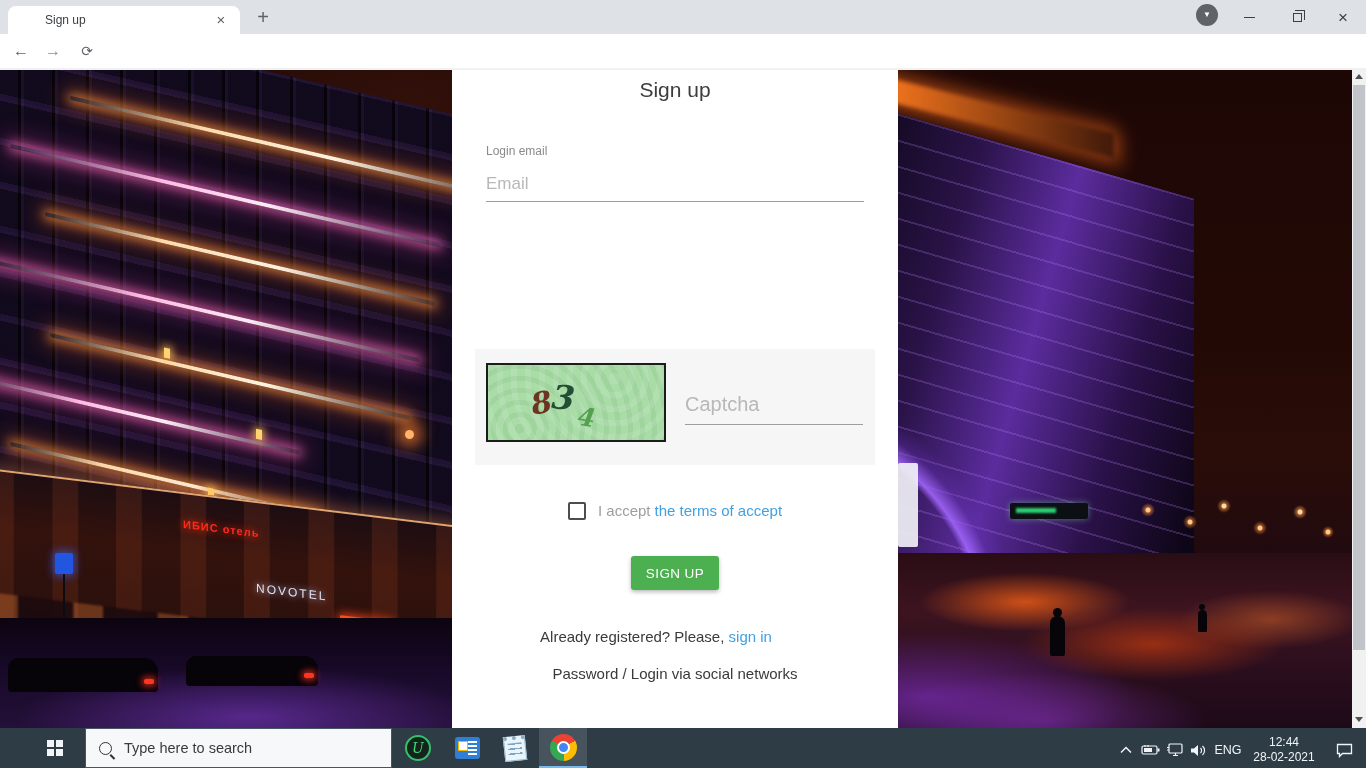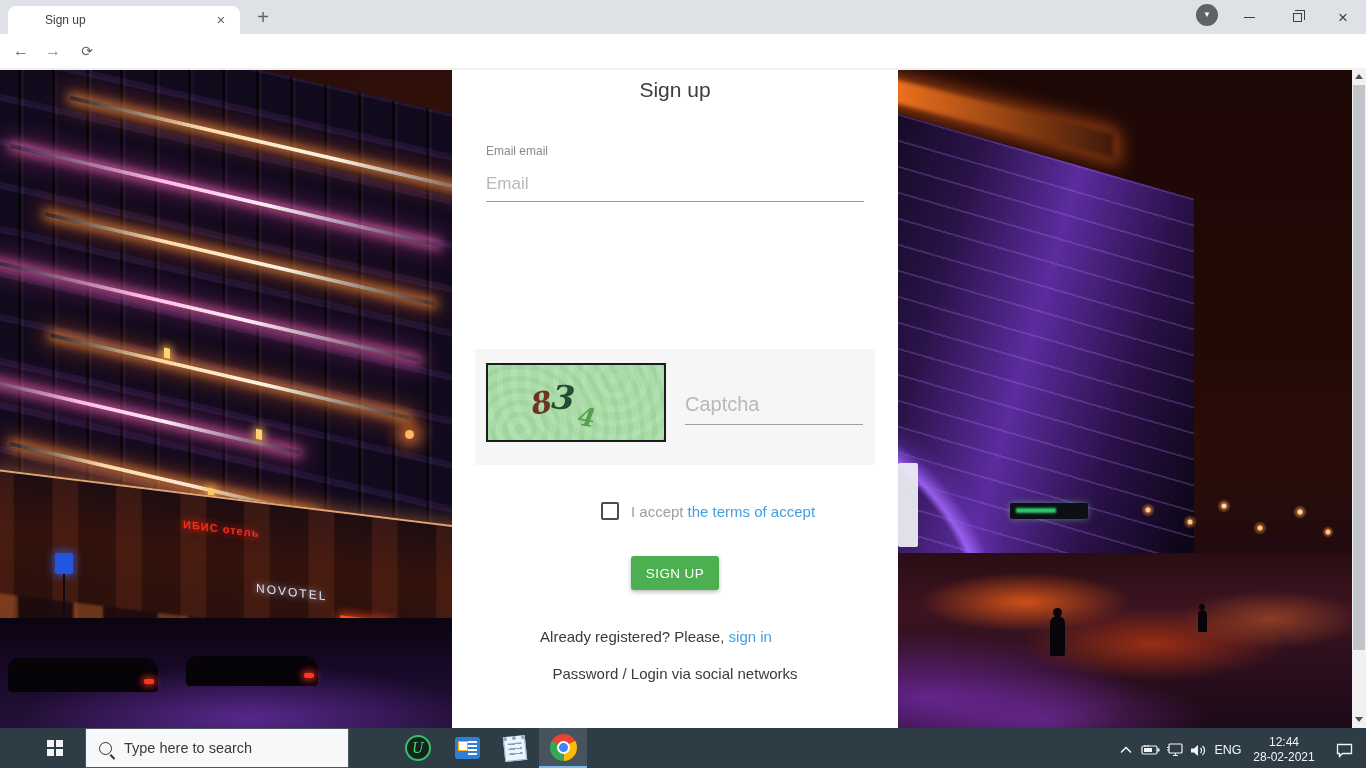--- a/index.html
+++ b/index.html
@@ -135,38 +135,38 @@
   .captcha-img { position:absolute; left:11px; top:14px; width:180px; height:79px; border:2px solid #1c1c1c;
     background: repeating-radial-gradient(circle at 72% 18%, rgba(255,255,255,0.10) 0 6px, rgba(0,0,0,0) 6px 14px),
                 repeating-radial-gradient(circle at 18% 85%, rgba(110,170,110,0.16) 0 5px, rgba(0,0,0,0) 5px 12px), #a9dca6;
     display:flex; align-items:center; justify-content:center; padding-right:26px; }
   .cd { font-family:"DejaVu Serif", serif; font-style:italic; font-weight:bold; line-height:1; }
   .cd1 { font-size:30px; color:#6e3322; transform:rotate(-10deg); }
   .cd2 { font-size:33px; color:#234d35; transform:translateY(-5px) rotate(5deg); }
   .cd3 { font-size:25px; color:#55a04f; transform:translateY(15px) rotate(9deg); margin-left:3px; }
   .fld-captcha { position:absolute; left:210px; top:36px; width:178px; height:40px; border:none; border-bottom:1px solid #9e9e9e; outline:none; font-size:20px; background:transparent; font-family:"Liberation Sans", sans-serif; }
   .fld-captcha::placeholder { color:#b8b8b8; opacity:1; }
-  .terms-row { position:absolute; left:0; top:434px; width:446px; display:flex; align-items:center; justify-content:center;margin-left:33px; }
+  .terms-row { position:absolute; left:0; top:434px; width:446px; display:flex; align-items:flex-start; justify-content:center; }
   .checkbox { width:18px; height:18px; border:2px solid #4d4d4d; border-radius:2px; background:#fff; margin-right:12px; }
   .terms-text { font-size:15px; color:#9e9e9e; }
   .terms-link { font-size:15px; color:#42a0e2; margin-left:4px; cursor:pointer; }
   .signup-btn { position:absolute; left:179px; top:488px; width:88px; height:34px; background:#4caf50; color:#fff; border:none; border-radius:3px; font-size:13.5px; letter-spacing:0.4px; box-shadow:0 2px 4px rgba(0,0,0,0.28); font-family:"Liberation Sans", sans-serif; cursor:pointer; }
   .registered-row { position:absolute; left:0; top:560px; width:408px; text-align:center; font-size:15px; color:#3a3a3a; }
   .signin-link { color:#42a0e2; cursor:pointer; }
   .social-head { position:absolute; left:0; top:597px; width:446px; text-align:center; font-size:15px; color:#3a3a3a; }
   .social-row { position:absolute; left:0; top:633px; width:446px; display:flex; justify-content:center; gap:7px; }
   .vk-btn { width:47px; height:47px; border-radius:10px; background:#507ba6; color:#fff; display:flex; align-items:center; justify-content:center; font-size:17px; font-weight:bold; letter-spacing:-1px; cursor:pointer; }
   .ya-btn { width:47px; height:47px; border-radius:9px; background:linear-gradient(180deg,#ffffff,#ececec); border:1px solid #d8d8d8; color:#e02020; display:flex; align-items:center; justify-content:center; font-size:21px; font-weight:bold; cursor:pointer; }
 
   
   .taskbar { position:absolute; left:0; top:728px; width:1366px; height:40px; background:#2e3c46; display:flex; align-items:center; }
   .start { position:absolute; left:31px; top:0; width:48px; height:40px; display:flex; align-items:center; justify-content:center; }
   .winlogo { width:16px; height:16px; display:grid; grid-template-columns:7px 7px; grid-template-rows:7px 7px; gap:2px; }
   .winlogo i { background:#f2f5f7; }
-  .tb-search { position:absolute; left:85px; top:0; width:264px; height:40px; background:#f6f8fa; border:1px solid #46555f; display:flex; align-items:center; }
+  .tb-search { position:absolute; left:85px; top:0; width:307px; height:40px; background:#f6f8fa; border:1px solid #46555f; display:flex; align-items:center; }
   .mag { width:13px; height:13px; border:1.8px solid #333; border-radius:50%; position:relative; margin-left:13px; }
   .mag::after { content:""; position:absolute; left:11px; top:11px; width:6px; height:1.8px; background:#333; transform:rotate(45deg); transform-origin:0 0; }
   .tb-search-text { margin-left:12px; font-size:14.5px; color:#3a3a3a; }
   .tb-slot { position:absolute; top:0; width:48px; height:40px; display:flex; align-items:center; justify-content:center; }
   .slot-iobit { left:394px; } .slot-office { left:443px; } .slot-notepad { left:491px; }
   .slot-chrome { left:539px; background:#47545d; border-bottom:2px solid #76b9ed; }
   .iobit-ic { width:26px; height:26px; border-radius:50%; background:#15231d; border:2px solid #35c06c; color:#3fd67c; font-family:"DejaVu Serif", serif; font-style:italic; font-size:14px; display:flex; align-items:center; justify-content:center; }
   .office-ic { width:25px; height:22px; background:#2f7fd6; border-radius:3px; position:relative; }
   .office-ic::before { content:""; position:absolute; left:3px; top:4px; width:8px; height:8px; background:#fff; border:1px solid #f4b400; }
   .office-ic::after { content:""; position:absolute; left:13px; top:4px; width:9px; height:14px; background:linear-gradient(180deg,#fff 0 2px, rgba(0,0,0,0) 2px 4px, #fff 4px 6px, rgba(0,0,0,0) 6px 8px, #fff 8px 10px, rgba(0,0,0,0) 10px 12px, #fff 12px 14px); }
@@ -303,21 +303,21 @@
           <i class="tri-up"></i>
         </div>
       <div class="sb-thumb"></div>
       <div class="sb-arrow sb-down">
           <i class="tri-down"></i>
         </div>
     </div>
 
     <div class="panel">
       <div class="p-title">Sign up</div>
-      <div class="p-label">Email email</div>
+      <div class="p-label">Login email</div>
       <input class="fld fld-email" type="text" placeholder="Email" style="">
       <div class="captcha-sec">
         <div class="captcha-img">
           <span class="cd cd1">8</span>
           <span class="cd cd2">3</span>
           <span class="cd cd3">4</span>
         </div>
         <input class="fld-captcha" type="text" placeholder="Captcha" style="">
       </div>
       <div class="terms-row">

